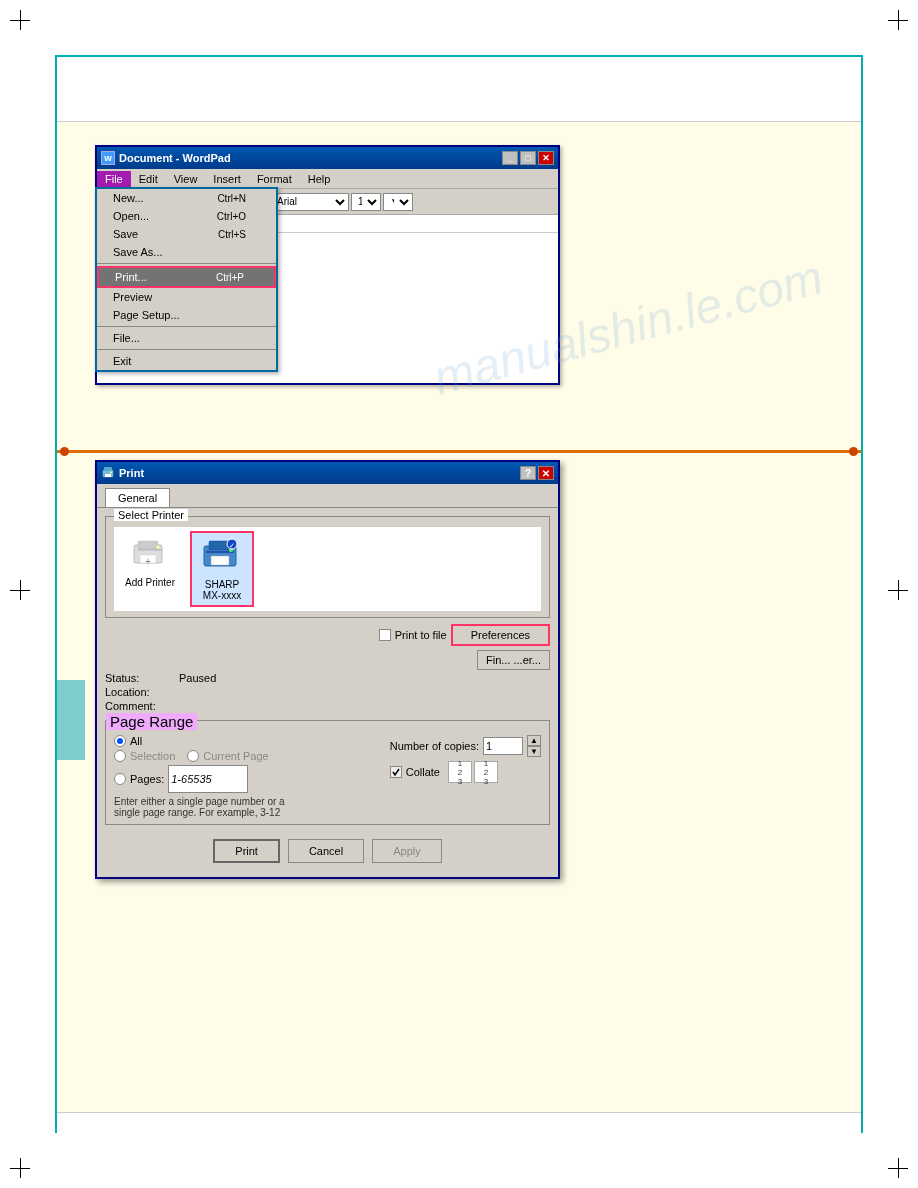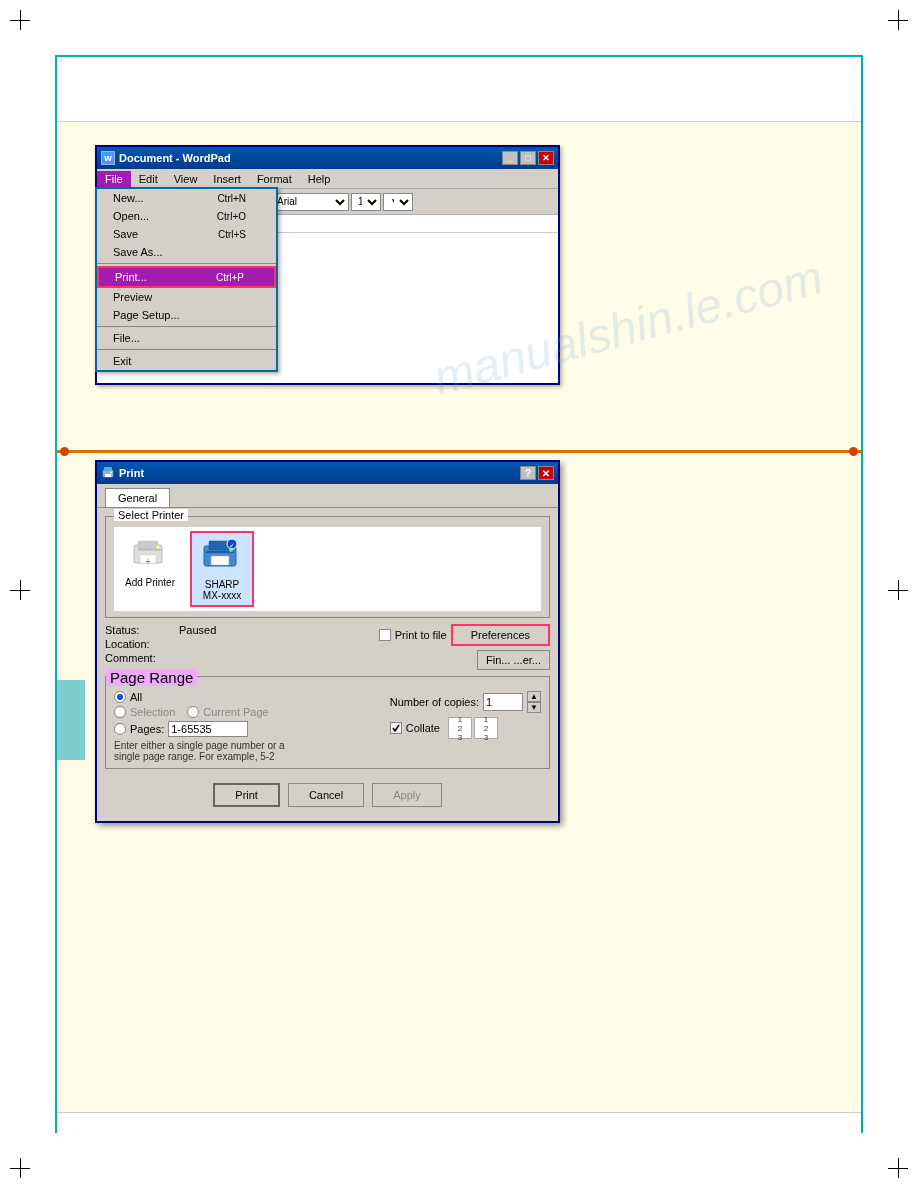--- a/index.html
+++ b/index.html
@@ -195,21 +195,21 @@
     .dropdown-item {
       padding: 3px 30px 3px 16px;
       font-size: 11px;
       color: #000;
       display: flex;
       justify-content: space-between;
       align-items: center;
       cursor: pointer;
     }
     .dropdown-item.print-item {
-      background: #a21caf;
+      background: #737373;
       color: #fff;
       border: 2px solid #ff3366;
     }
     .dropdown-separator {
       height: 1px;
       background: #888;
       margin: 2px 0;
     }
     .shortcut {
       font-size: 10px;
@@ -285,21 +285,21 @@
       position: relative;
     }
 
     
     .status-area {
       display: flex;
       justify-content: space-between;
       align-items: flex-start;
       margin-bottom: 6px;
     }
-    .status-left { flex: 1; }
+    .status-left { flex: 1; margin-top: 48px; }
     .status-row {
       display: flex;
       gap: 4px;
       margin-bottom: 2px;
       font-size: 11px;
     }
     .status-label { color: #000; width: 70px; }
     .status-value { color: #000; }
     .status-right {
       display: flex;
@@ -356,25 +356,26 @@
       background: #fff;
       display: flex; align-items: center; justify-content: center;
     }
     .radio-circle.selected::after {
       content: '';
       width: 6px; height: 6px;
       border-radius: 50%;
       background: #0050ff;
     }
     .pages-input {
-      width: 80px; height: 16px;
+      width: 80px; height: 28px;
       border: 1px solid #888;
       background: #fff;
       font-size: 11px;
       padding: 0 2px;
+      font-style: italic;
     }
     .page-hint {
       font-size: 10px;
       color: #333;
       margin-top: 3px;
       max-width: 190px;
     }
     .copies-section {
       display: flex;
       flex-direction: column;
@@ -662,21 +663,21 @@
           <div class="radio-circle"></div>
           <span style="color:#888;">Selection</span>
           <div class="radio-circle" style="margin-left:8px;"></div>
           <span style="color:#888;">Current Page</span>
         </div>
         <div class="radio-row">
           <div class="radio-circle"></div>
           <span>Pages:</span>
           <input class="pages-input" type="text" value="1-65535" style="">
         </div>
-        <div class="page-hint">Enter either a single page number or a single page range. For example, 5-2</div>
+        <div class="page-hint">Enter either a single page number or a single page range. For example, 3-12</div>
       </div>
       <div class="copies-section">
         <div class="copies-row">
           <span>Number of copies:</span>
           <input class="copies-input" type="text" value="1" style="">
           <div style="display:flex;flex-direction:column;width:14px;">
             <div style="font-size:8px;line-height:9px;border:1px solid #888;text-align:center;cursor:pointer;">▲</div>
             <div style="font-size:8px;line-height:9px;border:1px solid #888;text-align:center;cursor:pointer;">▼</div>
           </div>
         </div>

